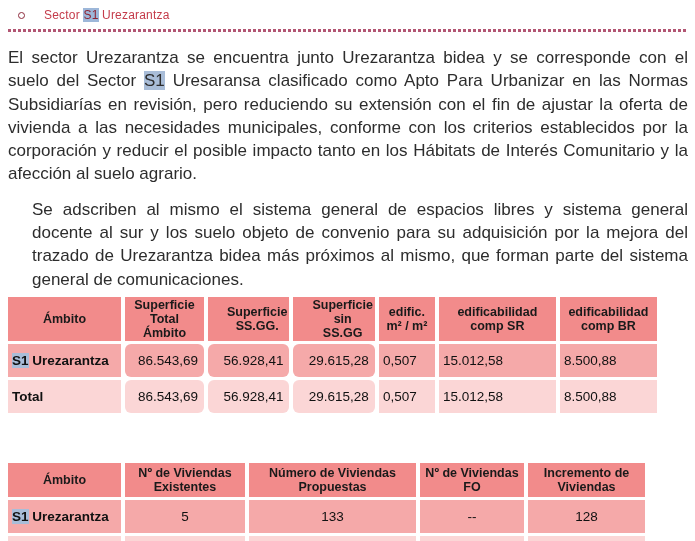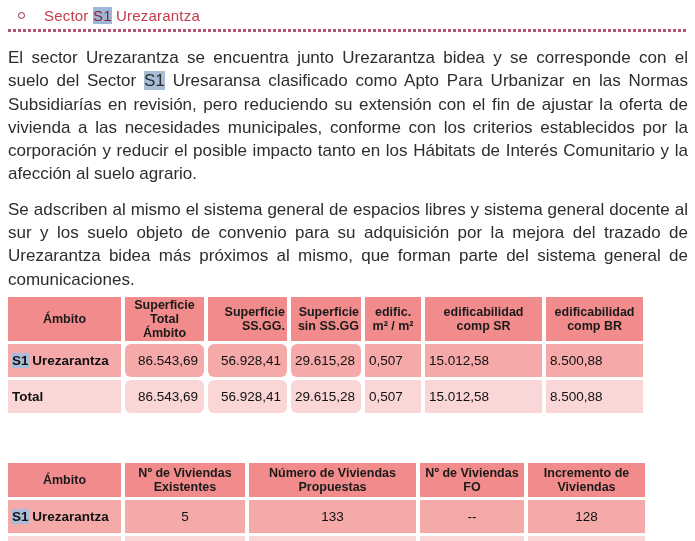--- a/index.html
+++ b/index.html
@@ -7,53 +7,53 @@
     width:695px;height:541px;overflow:hidden;
     font-family:"Liberation Sans", sans-serif;
     color:#2d2d2d;
   }
   *{box-sizing:border-box;}
   .content{padding:0 7px 0 8px;}
 
   
   .heading-row{display:flex;align-items:center;margin:6px 0 0 10px;height:18px;}
   .bullet{width:7px;height:7px;border:1.5px solid #8d2b3c;border-radius:50%;margin-right:19px;flex:0 0 auto;}
-  .heading-text{font-size:15px;color:#c43b4a;letter-spacing:0.2px;}
+  .heading-text{font-size:12px;color:#c43b4a;letter-spacing:0.2px;}
   .hl{background:#9db7d9;}
   .hl-heading{color:#8e2433;}
   .rule{height:3px;margin-top:5px;
     background:repeating-linear-gradient(90deg,#b25673 0 3px,transparent 3px 5px);}
 
   
   .body-p{
     font-size:17px;line-height:23.3px;text-align:justify;
     margin:0;color:#2d2d2d;
   }
   .p1{margin-top:14px;}
-  .p2{margin-top:12px;}
+  .p2{margin-top:12px;margin-left:24px;}
   .hl-body{background:#a9bdd8;}
 
   
   table.t{
     border-collapse:separate;border-spacing:4px 3px;
     table-layout:fixed;margin-left:-4px;
     font-size:13.5px;color:#111;
   }
   table.t th{
     background:#f28b8b;font-weight:bold;font-size:12.5px;line-height:14px;
     padding:1px 2px;text-align:center;vertical-align:middle;color:#1a1a1a;
   }
   table.t1 th{height:30px;}
   table.t2 th{height:34px;}
   table.t td{padding:1px 4px;height:33px;vertical-align:middle;}
   tr.r1 td{background:#f5a9a9;}
   tr.r2 td{background:#fbd6d6;}
   td.label{font-weight:bold;text-align:left;padding-left:2px;white-space:nowrap;}
   .hl-cell{background:#a9bdd8;}
-  .t1 th.h-left{text-align:right;padding-left:3px;}
+  .t1 th.h-left{text-align:center;padding-left:19px;}
   .t1 td.num-r{text-align:right;padding-right:6px;border-radius:6px;}
   .t1 td.num-c{text-align:left;}
   .t2 td.num-c{text-align:center;}
   .tgap{height:44px;}
   .t1wrap{margin-top:3px;}
 </style>
 </head>
 <body>
 
 <div class="content">

